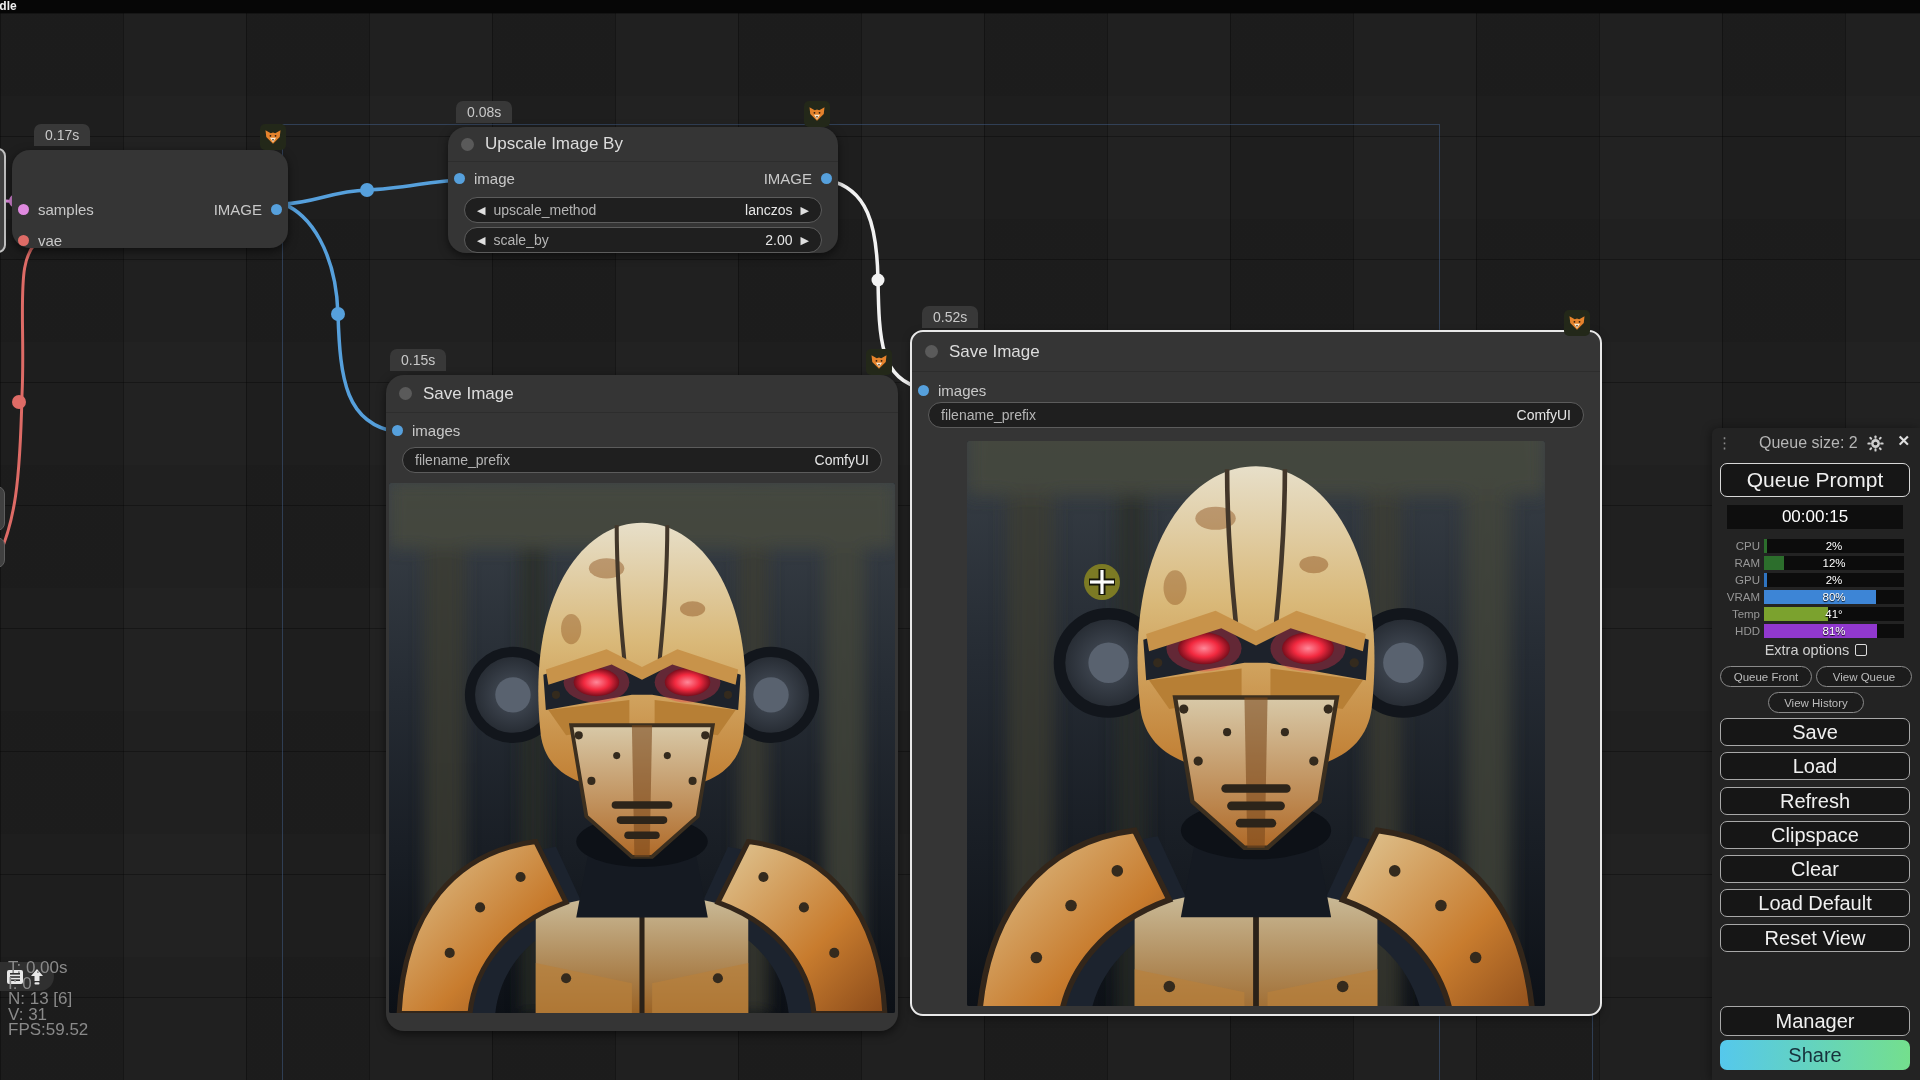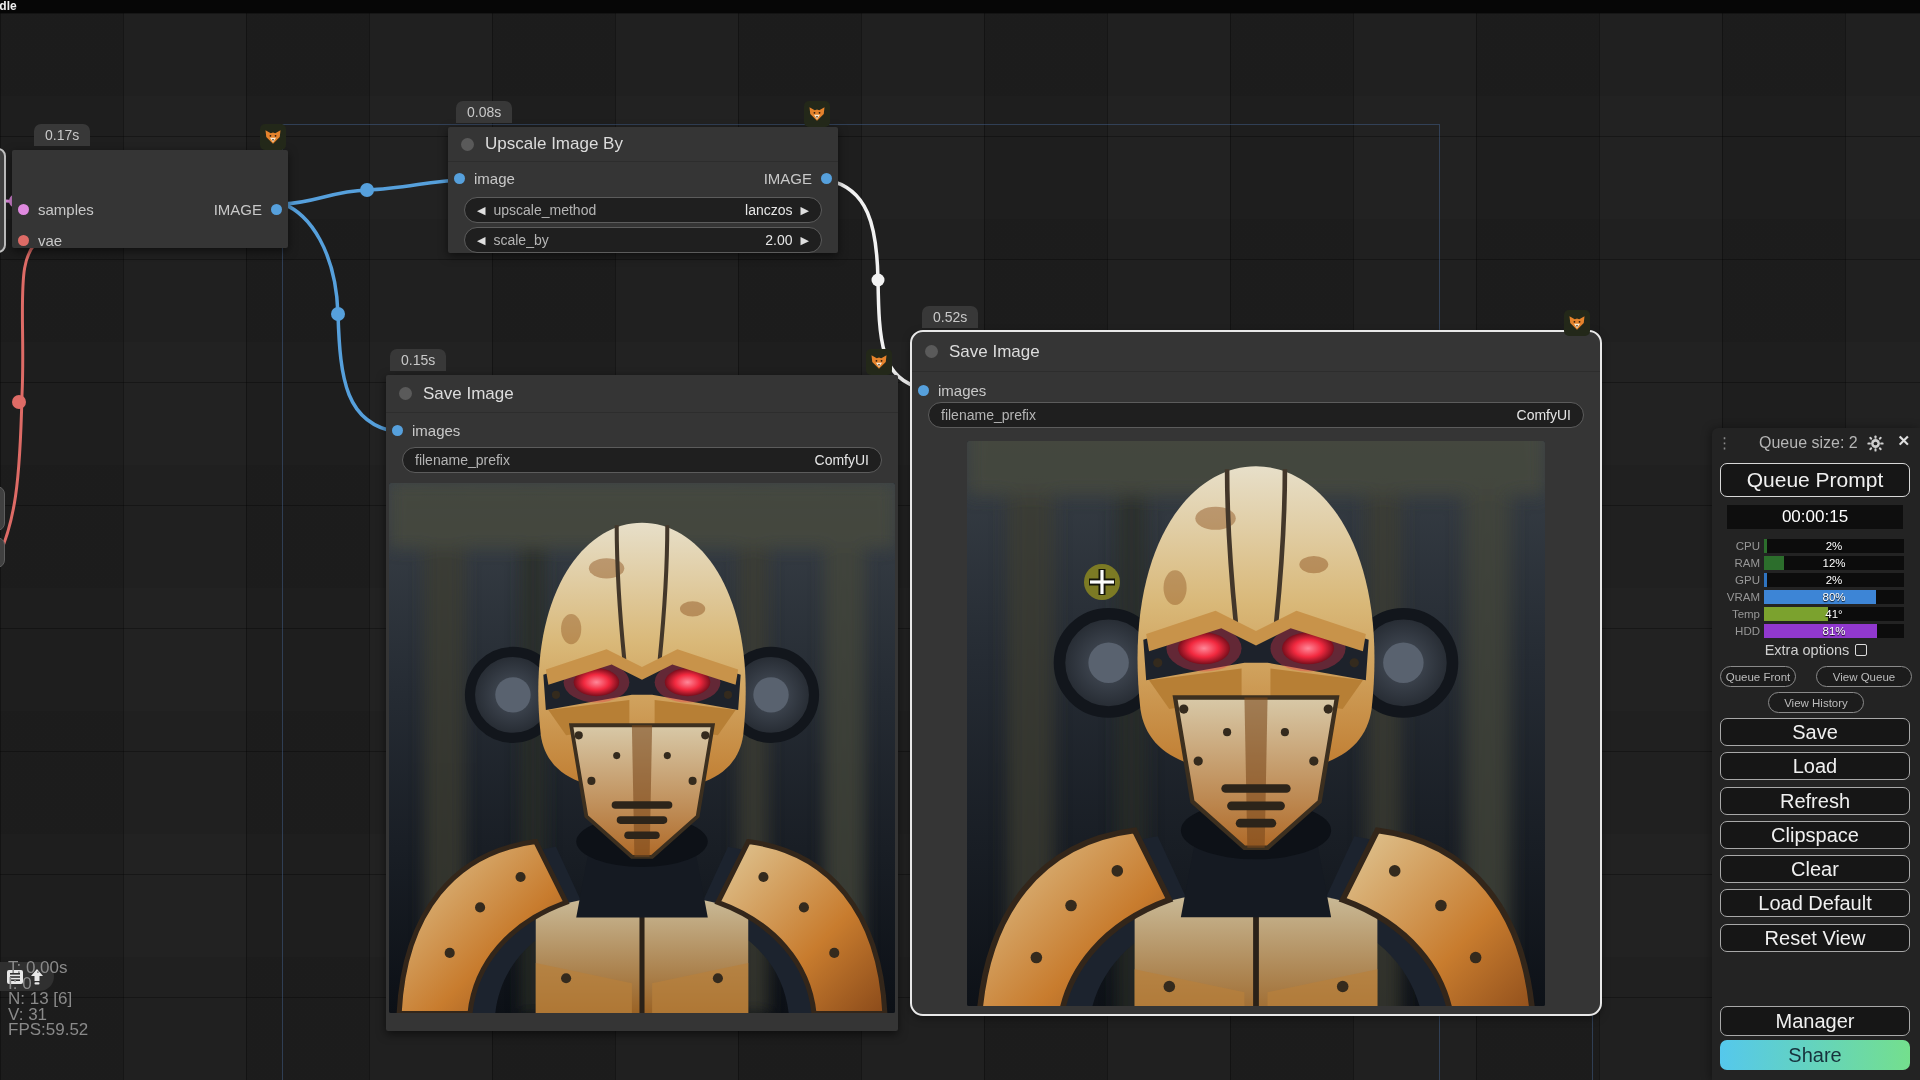--- a/index.html
+++ b/index.html
@@ -12,21 +12,21 @@
   #canvas{position:absolute;left:0;top:13px;width:1920px;height:1067px;background-color:#222;
     background-image:
       linear-gradient(rgba(0,0,0,.32) 1px,transparent 1px),
       linear-gradient(90deg,rgba(0,0,0,.32) 1px,transparent 1px),
       repeating-linear-gradient(90deg,rgba(0,0,0,.12) 0 123px,transparent 123px 246px),
       repeating-linear-gradient(0deg,rgba(0,0,0,.07) 0 123px,transparent 123px 246px);
     background-size:123px 123px,123px 123px,auto,auto;}
   .bluerect{position:absolute;border:1px solid rgba(72,104,152,.45);z-index:1;}
   #wires{position:absolute;left:0;top:0;width:1920px;height:1080px;z-index:2;pointer-events:none;}
   
-  .node{position:absolute;background:#353535;border-radius:2px;box-shadow:0 3px 10px rgba(0,0,0,.55);z-index:3;}
+  .node{position:absolute;background:#353535;border-radius:18px;box-shadow:0 3px 10px rgba(0,0,0,.55);z-index:3;}
   .node.selected{outline:2px solid #e8e8e8;border-radius:11px;}
   .timing{position:absolute;top:-26px;background:#383838;color:#c9c9c9;font-size:14px;padding:3px 11px;border-radius:7px 7px 0 0;}
   .foxbadge{position:absolute;right:4px;top:-26px;width:26px;height:26px;background:#232819;border-radius:5px;display:flex;align-items:center;justify-content:center;}
   .nhead{display:flex;align-items:center;gap:11px;padding:0 13px;color:#dcdcdc;font-size:17px;border-bottom:1px solid #2d2d2d;}
   .ndot{width:13px;height:13px;border-radius:50%;background:#5a5a5a;flex:0 0 auto;}
   .srow{position:relative;display:flex;align-items:center;padding:0 26px;color:#c8c8c8;font-size:15px;}
   .sdot{position:absolute;width:11px;height:11px;border-radius:50%;top:50%;margin-top:-5.5px;}
   .sdot.in{left:6px;} .sdot.out{right:6px;}
   .flexsp{flex:1;}
   .widget{position:absolute;height:26px;background:#1f1f1f;border:1px solid #5c5c5c;border-radius:13px;display:flex;align-items:center;padding:0 12px;color:#c9c9c9;font-size:14px;gap:8px;}
@@ -381,21 +381,21 @@
         <span class="monbar">
             <span class="monfill" style="width: 81%; background: rgb(145, 56, 206);"></span>
             <span class="monval">81%</span>
           </span>
       </div>
     </div>
 
     <div class="extras">
       <span>Extra options</span><span class="checkbox"></span>
     </div>
-    <div class="pillbtn" style="left:8px;top:238px;width:76px;">Queue Front</div>
+    <div class="pillbtn" style="left:8px;top:238px;width:92px;">Queue Front</div>
     <div class="pillbtn" style="left:104px;top:238px;width:96px;">View Queue</div>
     <div class="pillbtn" style="left:56px;top:264px;width:96px;">View History</div>
 
     <div class="btn bigbtn" style="top:290px;">Save</div>
     <div class="btn bigbtn" style="top:324px;">Load</div>
     <div class="btn bigbtn" style="top:359px;">Refresh</div>
     <div class="btn bigbtn" style="top:393px;">Clipspace</div>
     <div class="btn bigbtn" style="top:427px;">Clear</div>
     <div class="btn bigbtn" style="top:461px;">Load Default</div>
     <div class="btn bigbtn" style="top:496px;">Reset View</div>

